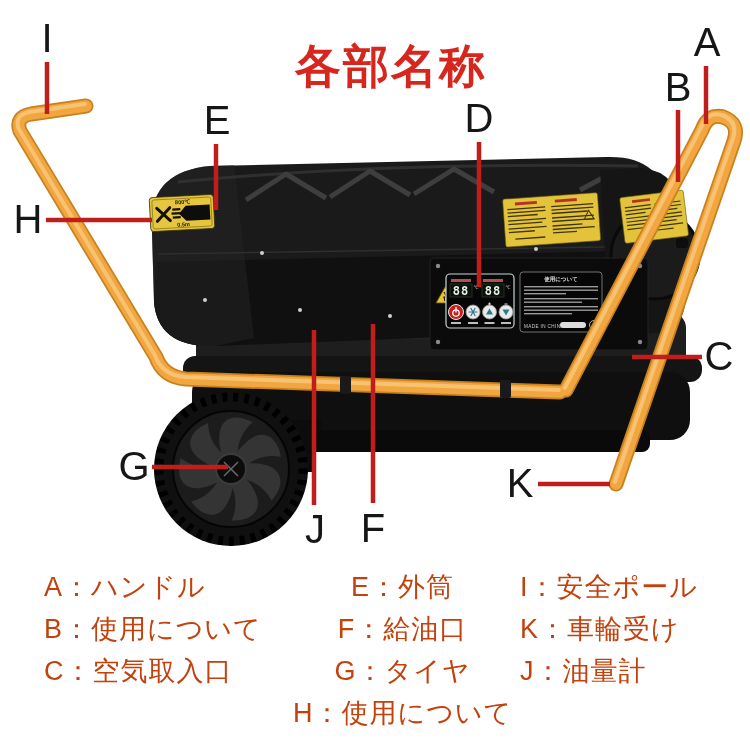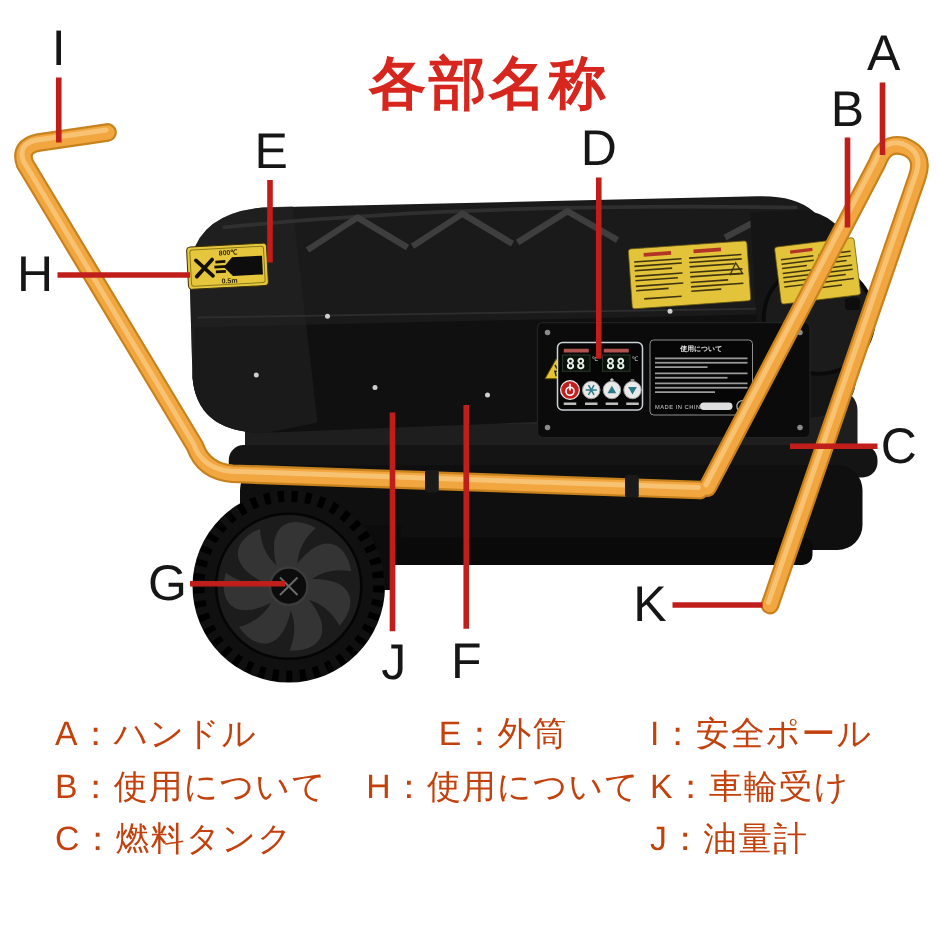--- a/index.html
+++ b/index.html
@@ -293,24 +293,26 @@
       <text class="callout-letter" x="520" y="497" text-anchor="middle">K</text>
       <text class="callout-letter" x="315" y="543" text-anchor="middle">J</text>
       <text class="callout-letter" x="373" y="542" text-anchor="middle">F</text>
     </g>
   </svg>
 
   <div id="legend">
     <div id="col1" class="lg-col">
       <div class="lg-row"><span>A</span><span>：</span><span>ハンドル</span></div>
       <div class="lg-row"><span>B</span><span>：</span><span>使用について</span></div>
-      <div class="lg-row"><span>C</span><span>：</span><span>燃料タンク</span></div>
+      <div class="lg-row"><span>C</span><span>：</span><span>空気取入口</span></div>
     </div>
     <div id="col2" class="lg-col">
       <div class="lg-row"><span>E</span><span>：</span><span>外筒</span></div>
+      <div class="lg-row"><span>F</span><span>：</span><span>給油口</span></div>
+      <div class="lg-row"><span>G</span><span>：</span><span>タイヤ</span></div>
       <div class="lg-row"><span>H</span><span>：</span><span>使用について</span></div>
     </div>
     <div id="col3" class="lg-col">
       <div class="lg-row"><span>I</span><span>：</span><span>安全ポール</span></div>
       <div class="lg-row"><span>K</span><span>：</span><span>車輪受け</span></div>
       <div class="lg-row"><span>J</span><span>：</span><span>油量計</span></div>
     </div>
   </div>
 
 </div>

